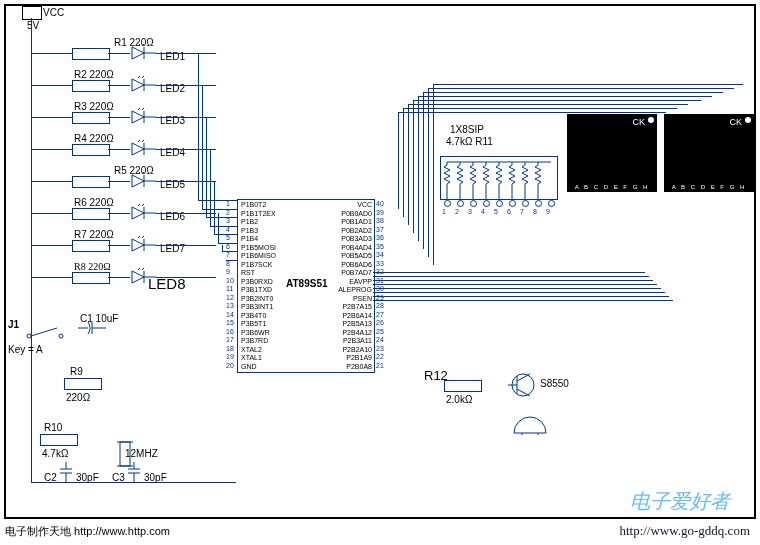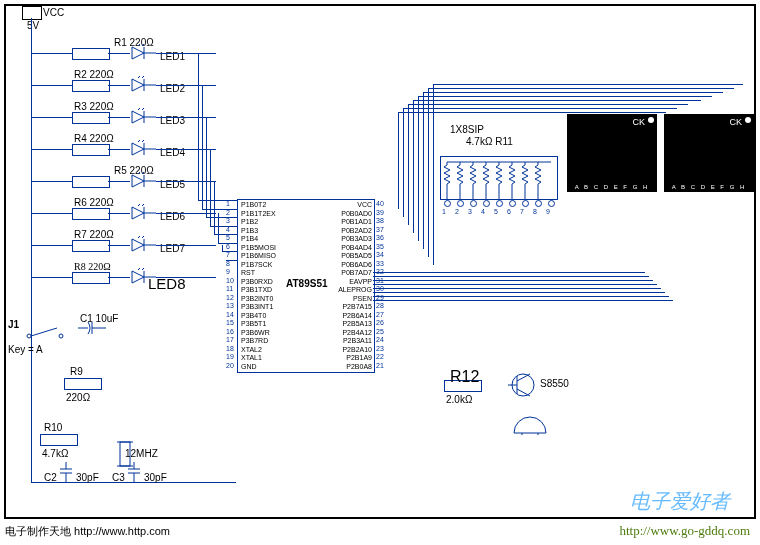--- a/index.html
+++ b/index.html
@@ -48,35 +48,35 @@
   <path d="M32 5 v3 l-3 2 l6 3 l-6 3 l6 3 l-6 3 l6 3 l-3 2 v15"></path>
   <path d="M45 5 v3 l-3 2 l6 3 l-6 3 l6 3 l-6 3 l6 3 l-3 2 v15"></path>
   <path d="M58 5 v3 l-3 2 l6 3 l-6 3 l6 3 l-6 3 l6 3 l-3 2 v15"></path>
   <path d="M71 5 v3 l-3 2 l6 3 l-6 3 l6 3 l-6 3 l6 3 l-3 2 v15"></path>
   <path d="M84 5 v3 l-3 2 l6 3 l-6 3 l6 3 l-6 3 l6 3 l-3 2 v15"></path>
   <path d="M97 5 v3 l-3 2 l6 3 l-6 3 l6 3 l-6 3 l6 3 l-3 2 v15"></path>
   </g>
     </svg>
 <div class="sip-pin" style="left: 3px;"></div><div class="sip-pin" style="left: 16px;"></div><div class="sip-pin" style="left: 29px;"></div><div class="sip-pin" style="left: 42px;"></div><div class="sip-pin" style="left: 55px;"></div><div class="sip-pin" style="left: 68px;"></div><div class="sip-pin" style="left: 81px;"></div><div class="sip-pin" style="left: 94px;"></div><div class="sip-pin" style="left: 107px;"></div></div>
 <div class="lbl" style="top:124px;left:450px;font-size:10px">1X8SIP</div>
-<div class="lbl" style="top:136px;left:466px;font-size:10px"><span>4.7kΩ</span> <span>R11</span></div>
+<div class="lbl" style="top:136px;left:446px;font-size:10px"><span>4.7kΩ</span> <span>R11</span></div>
 
 <div class="disp" style="top:114px;left:567px">
   <div class="dot"></div>
   <div class="lbl" style="top:3px;right:12px;color:#fff">CK</div>
   <div class="letters">A B C D E F G H</div>
 </div>
 <div class="disp" style="top:114px;left:664px">
   <div class="dot"></div>
   <div class="lbl" style="top:3px;right:12px;color:#fff">CK</div>
   <div class="letters">A B C D E F G H</div>
 </div>
 
 <div class="res" style="top:380px;left:444px"></div>
-<div class="lbl" style="top:368px;left:450px;font-size:16px">R12</div>
+<div class="lbl" style="top:368px;left:424px;font-size:13px">R12</div>
 <div class="lbl" style="top:394px;left:446px;font-size:10px">2.0kΩ</div>
 <div class="trans" style="top:370px;left:508px">
   <svg width="30" height="30">
       <g stroke="#039" fill="none">
         <circle cx="15" cy="15" r="11"></circle>
         <line x1="9" y1="6" x2="9" y2="24"></line>
         <line x1="0" y1="15" x2="9" y2="15"></line>
         <line x1="9" y1="11" x2="22" y2="4"></line>
         <line x1="9" y1="19" x2="22" y2="26"></line>
       </g>
@@ -170,21 +170,21 @@
 <div class="wire h" style="top:296px;left:373px;width:296px"></div>
 <div class="wire h" style="top:292px;left:373px;width:292px"></div>
 <div class="wire h" style="top:288px;left:373px;width:288px"></div>
 <div class="wire h" style="top:284px;left:373px;width:284px"></div>
 <div class="wire h" style="top:280px;left:373px;width:280px"></div>
 <div class="wire h" style="top:276px;left:373px;width:276px"></div>
 <div class="wire h" style="top:272px;left:373px;width:272px"></div>
 
 <div class="footer">电子制作天地 http://www.http.com</div>
 <div class="wm" style="bottom:30px;right:30px;color:#6bf;font-size:20px;font-style:italic">电子爱好者</div>
-<div class="wm" style="bottom:6px;right:10px;color:#4d7c0f;font-size:13px">http://www.go-gddq.com</div>
+<div class="wm" style="bottom:6px;right:10px;color:#0f172a;font-size:13px">http://www.go-gddq.com</div>
 
 <div class="res" style="top: 48px; left: 72px;"></div>
 <div class="lbl" style="top: 37px; left: 74px; font-size: 10px; margin-left: 40px;">R1 220Ω</div>
 <div class="wire h" style="top: 53px; left: 31px; width: 41px;"></div>
 <div class="wire h" style="top: 53px; left: 108px; width: 22px;"></div>
 <div class="led" style="top: 44px; left: 130px;"><svg>
       <g stroke="#039" fill="none">
         <polygon points="2,3 2,15 14,9"></polygon>
         <line x1="14" y1="3" x2="14" y2="15"></line>
         <line x1="14" y1="9" x2="26" y2="9"></line>

